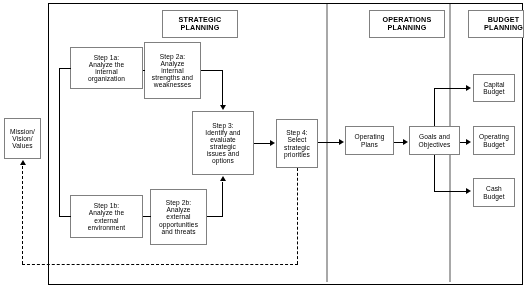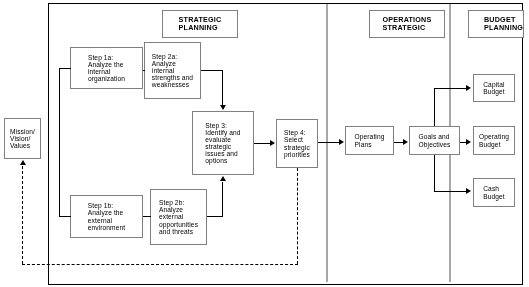--- a/index.html
+++ b/index.html
@@ -29,21 +29,21 @@
   
   .box {
     position: absolute;
     box-sizing: border-box;
     border: 1px solid #808080;
     background: #ffffff;
     color: #000000;
     display: flex;
     align-items: center;
     justify-content: center;
-    text-align: left;
+    text-align: center;
     line-height: 1.08;
     font-size: 6.6px;
     letter-spacing: 0.1px;
     padding: 1px 2px;
     white-space: pre-line;
   }
   .box.header {
     font-weight: bold;
     font-size: 7.2px;
     letter-spacing: 0.2px;
@@ -94,21 +94,21 @@
 
   <div class="frame" style="left:48px; top:3px; width:473px; height:280px;"></div>
 
   <div class="divider" style="left:326px; top:4px; height:278px;"></div>
   <div class="divider" style="left:449px; top:4px; height:278px;"></div>
 
   <div class="box header" style="left:162px; top:10px; width:76px; height:28px;">STRATEGIC
 PLANNING</div>
 
   <div class="box header" style="left:369px; top:10px; width:76px; height:28px;">OPERATIONS
-STRATEGIC</div>
+PLANNING</div>
 
   <div class="box header" style="left:468px; top:10px; width:56px; height:28px;padding-left:17px;">BUDGET
 PLANNING</div>
 
   <div class="box" style="left:4px; top:118px; width:37px; height:41px;">Mission/
 Vision/
 Values</div>
 
   <div class="box" style="left:70px; top:47px; width:73px; height:42px;">Step 1a:
 Analyze the

